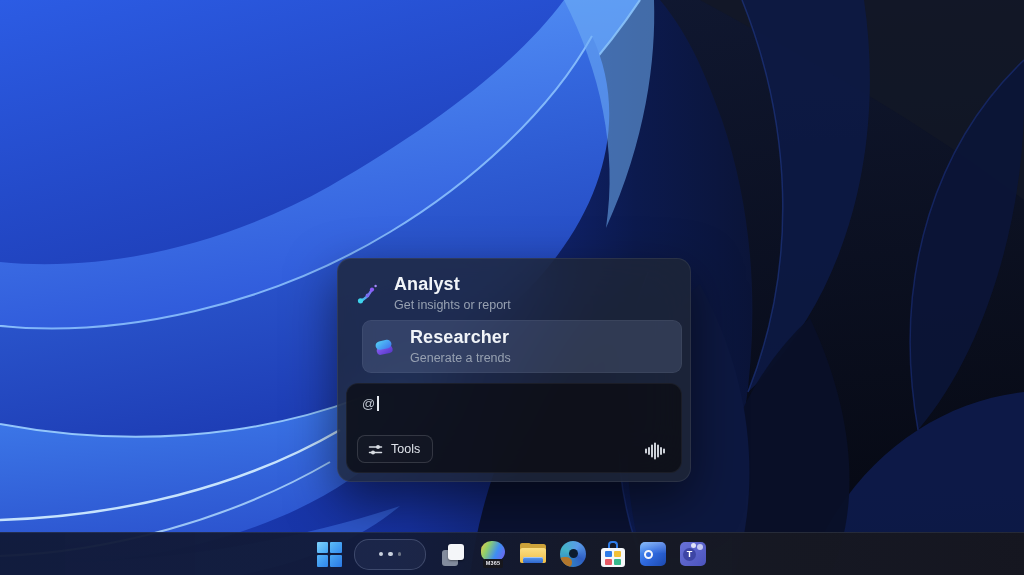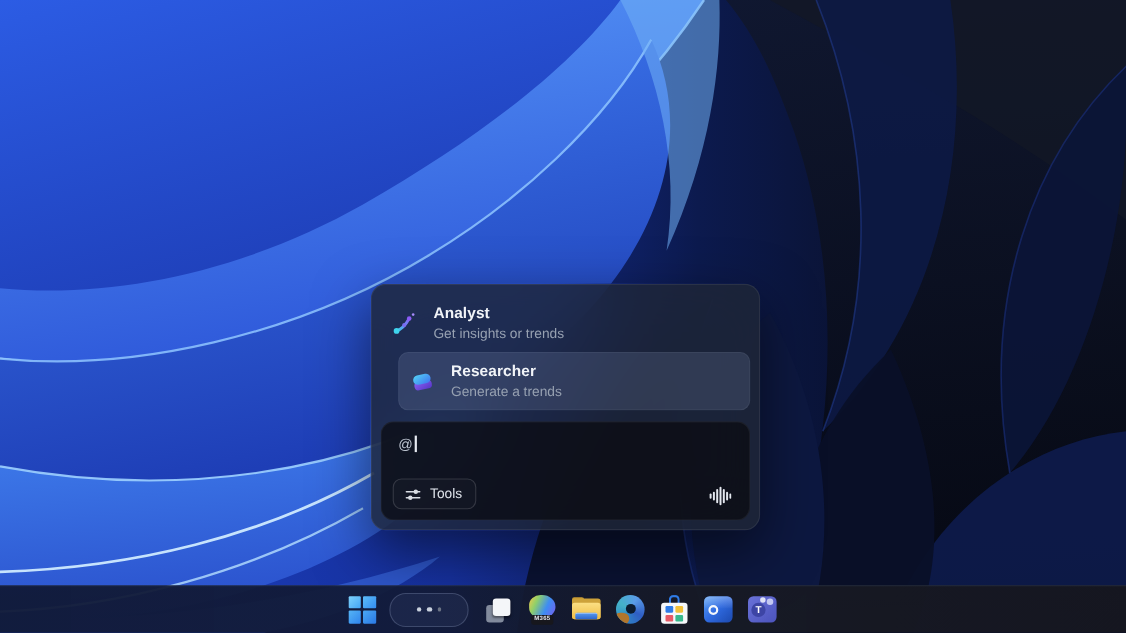--- a/index.html
+++ b/index.html
@@ -13,21 +13,21 @@
     backdrop-filter:blur(26px) saturate(1.15);
     border:1px solid rgba(255,255,255,0.07);
     box-shadow:0 18px 50px rgba(0,0,0,0.5);
     box-sizing:border-box;padding:8px;display:flex;flex-direction:column;z-index:5;}
   .suggestion-row{display:flex;align-items:center;gap:14px;height:53px;
     border-radius:9px;padding:0 10px;box-sizing:border-box;cursor:default;}
   .suggestion-row.highlighted{background:rgba(135,155,190,0.20);
     box-shadow:inset 0 0 0 1px rgba(255,255,255,0.05);margin-left:16px;}
   .sg-icon{width:24px;height:24px;flex:0 0 24px;display:flex;align-items:center;justify-content:center;}
   .sg-text{display:flex;flex-direction:column;line-height:1.38;}
-  .sg-title{font-size:14px;font-weight:700;color:#f1f4f8;letter-spacing:.1px;}
+  .sg-title{font-size:18px;font-weight:700;color:#f1f4f8;letter-spacing:.1px;}
   .sg-sub{font-size:12.5px;color:#97a1b1;}
 
   .input-card{margin-top:10px;flex:1;border-radius:12px;position:relative;
     background:rgba(11,13,19,0.78);border:1px solid rgba(255,255,255,0.055);
     box-sizing:border-box;}
   .input-line{position:absolute;left:15px;top:12px;display:flex;align-items:center;
     font-size:13px;color:#bcc3ce;}
   .caret{display:inline-block;width:1.5px;height:15px;background:#e6eaf1;margin-left:2px;}
   .input-bottom{position:absolute;left:10px;right:13px;bottom:9px;
     display:flex;align-items:flex-end;justify-content:space-between;}
@@ -202,21 +202,21 @@
             </defs>
           <path d="M4,19 C9,17.5 13,13 16,7.5" stroke="url(#anag)" stroke-width="2.6" stroke-linecap="round" fill="none"></path>
           <circle cx="4.5" cy="18.8" r="2.6" fill="#3fd4ec"></circle>
           <circle cx="11.5" cy="13.5" r="1.9" fill="#7a6cf0"></circle>
           <circle cx="16" cy="7.6" r="2.1" fill="#8b5cf6"></circle>
           <circle cx="19.6" cy="4" r="1.2" fill="#a78bfa"></circle>
         </svg>
       </span>
       <span class="sg-text">
         <span class="sg-title">Analyst</span>
-        <span class="sg-sub">Get insights or trends</span>
+        <span class="sg-sub">Get insights or report</span>
       </span>
     </div>
 
     <div class="suggestion-row highlighted">
       <span class="sg-icon">
         <svg width="24" height="24" viewBox="0 0 24 24">
           <defs>
             <linearGradient id="rs1" x1="0" y1="0" x2="1" y2="1">
               <stop offset="0" stop-color="#53d2f5"></stop>
                 <stop offset="1" stop-color="#3f74f0"></stop>

